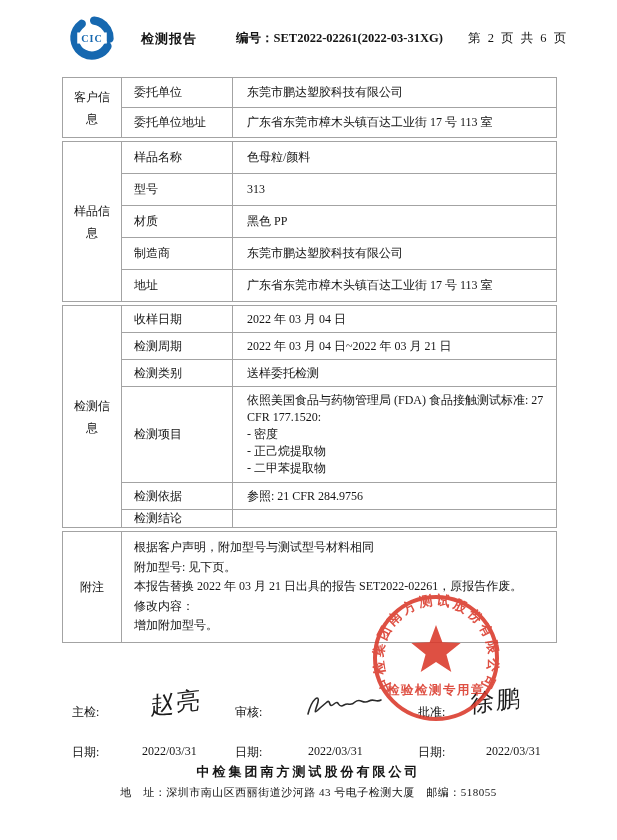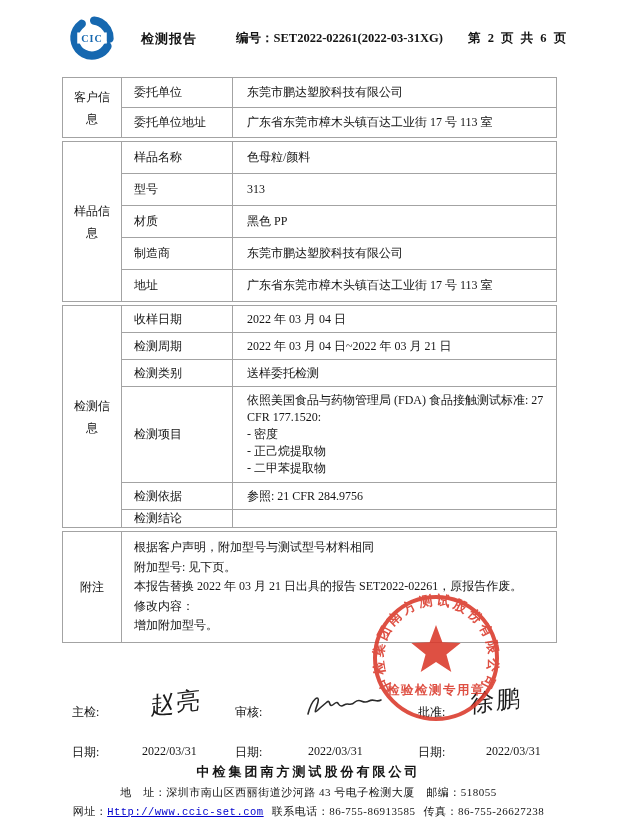--- a/index.html
+++ b/index.html
@@ -5,21 +5,21 @@
   html,body { margin:0; padding:0; background:#ffffff; }
   .page {
     position:relative; width:612px; height:840px; background:#fff; overflow:hidden;
     font-family:"Liberation Serif","DejaVu Serif",serif; color:#141414;
     -webkit-font-smoothing:antialiased;
   }
   
   .hdr-logo { position:absolute; left:64px; top:14px; width:56px; height:48px; color:#1668b0; }
   .hdr-title { position:absolute; left:141px; top:30px; font-size:13px; font-weight:bold; letter-spacing:1px; }
   .hdr-no { position:absolute; left:236px; top:30px; font-size:12.5px; font-weight:bold; }
-  .hdr-page { position:absolute; left:468px; top:30px; font-size:12.5px; font-weight:bold; letter-spacing:2px; white-space:nowrap; }
+  .hdr-page { position:absolute; left:468px; top:30px; font-size:12.5px; font-weight:normal; letter-spacing:2px; white-space:nowrap; }
   
   .tables { position:absolute; left:62px; top:77px; width:495px; }
   .sec { display:flex; border:1px solid #a3a3a3; margin-bottom:3px; background:#fff; }
   .sec-head {
     width:46px; min-width:46px; border-right:1px solid #a3a3a3;
     display:flex; align-items:center; justify-content:center; text-align:center;
     font-size:12px; padding:0 6px; line-height:22px; font-weight:normal;
   }
   .sec-body { flex:1; display:flex; flex-direction:column; min-width:0; }
   .row { display:flex; border-bottom:1px solid #a3a3a3; }
@@ -183,18 +183,15 @@
     <polygon points="66,33 59.6,50.2 41.3,51 55.6,62.4 50.7,80 66,69.9 81.3,80 76.4,62.4 90.7,51 72.4,50.2" fill="currentColor"></polygon>
     <text font-size="13.5" font-weight="bold" fill="currentColor" letter-spacing="3" font-family="Liberation Serif, DejaVu Serif, serif">
       <textPath href="#stampArc" startOffset="50%" text-anchor="middle">中检集团南方测试股份有限公司</textPath>
     </text>
     <text x="66" y="102" text-anchor="middle" font-size="12.5" font-weight="bold" fill="currentColor" letter-spacing="1.5" font-family="Liberation Serif, DejaVu Serif, serif">检验检测专用章</text>
   </svg>
 
   <div class="footer">
     <div class="footer-company">中检集团南方测试股份有限公司</div>
     <div class="footer-line">地　址：深圳市南山区西丽街道沙河路 43 号电子检测大厦　邮编：518055</div>
-    <div class="footer-line">
-      <span>网址：</span><a class="footer-link">Http://www.ccic-set.com</a><span class="fspace"></span><span>联系电话：86-755-86913585</span><span class="fspace"></span><span>传真：86-755-26627238</span>
-    </div>
   </div>
 
 </div>
 
 </body></html>

